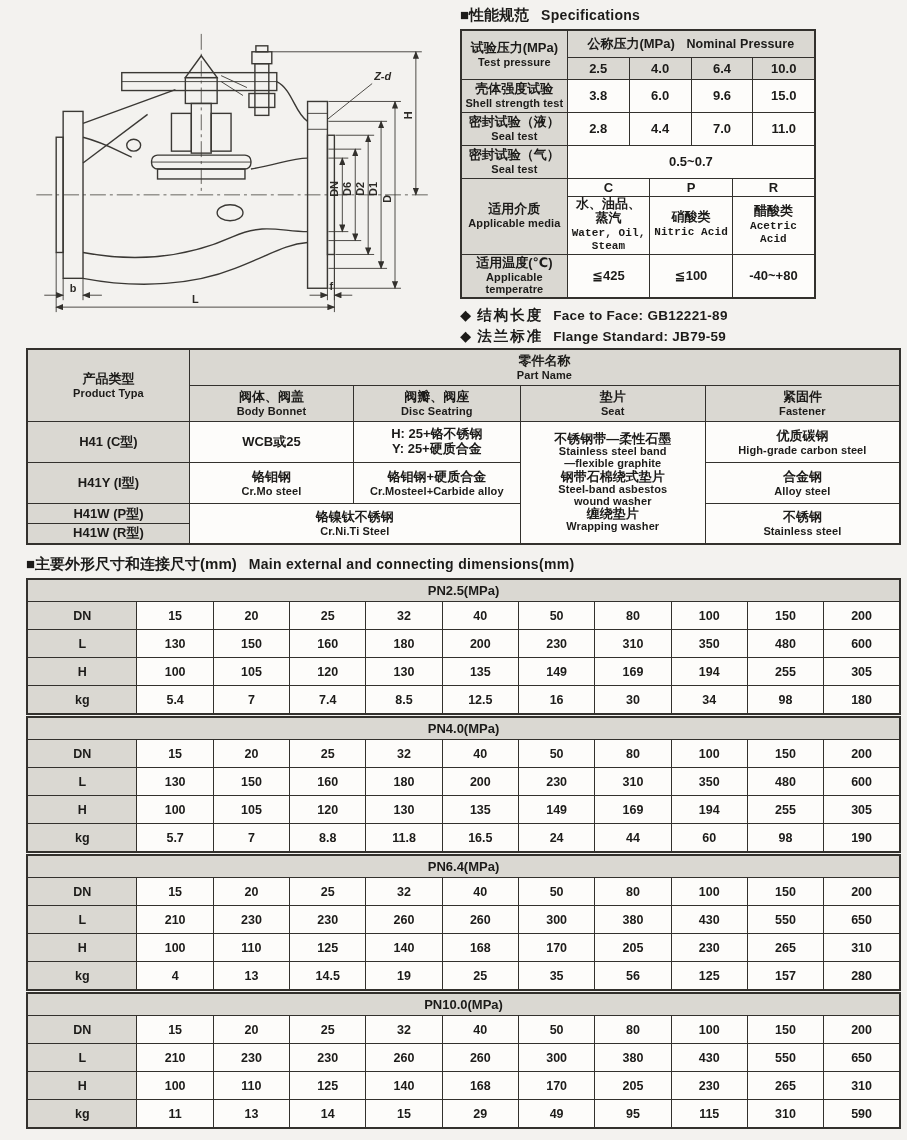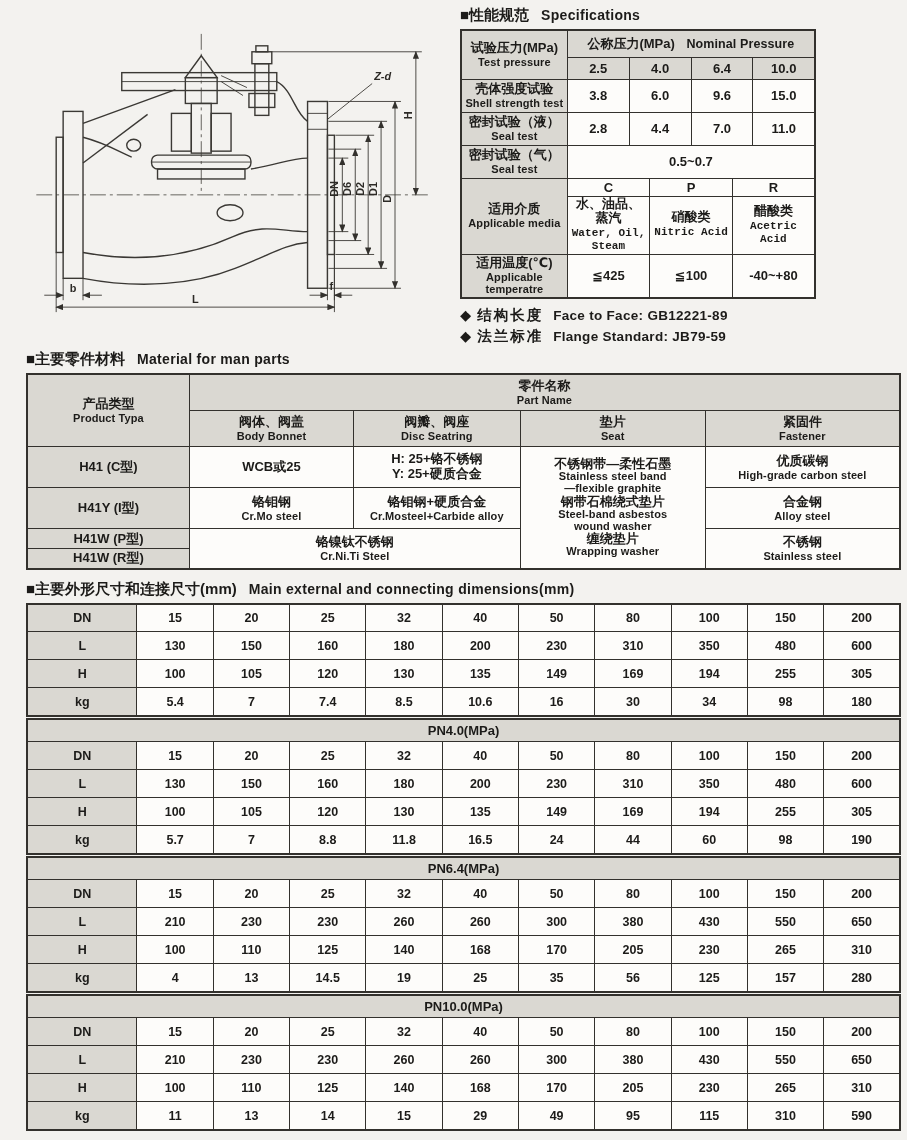--- a/index.html
+++ b/index.html
@@ -281,21 +281,20 @@
       </tbody>
         </table>
 
       <div class="notes">
         <div class="note"><span>◆</span><span class="zh-part">结构长度</span><span class="en">Face to Face: GB12221-89</span></div>
         <div class="note"><span>◆</span><span class="zh-part">法兰标准</span><span class="en">Flange Standard: JB79-59</span></div>
       </div>
     </div>
   </div>
 
-  <h2 class="sec-title"><span>■主要零件材料</span><span class="en">Material for man parts</span></h2>
 
   <table class="mat-table">
     <colgroup>
       <col style="width:18.6%">
         <col style="width:18.8%">
         <col style="width:19.1%">
         <col style="width:21.2%">
         <col style="width:22.3%">
     </colgroup>
     <tbody>
@@ -393,20 +392,23 @@
           <col style="width: 8.74%;">
           <col style="width: 8.74%;">
           <col style="width: 8.74%;">
           <col style="width: 8.74%;">
           <col style="width: 8.74%;">
           <col style="width: 8.74%;">
           <col style="width: 8.74%;">
         </colgroup>
         <tbody>
           <tr>
+            <td colspan="11" class="gray dim-title">PN2.5(MPa)</td>
+          </tr>
+          <tr>
             <td class="gray">DN</td>
             <td>15</td>
             <td>20</td>
             <td>25</td>
             <td>32</td>
             <td>40</td>
             <td>50</td>
             <td>80</td>
             <td>100</td>
             <td>150</td>
@@ -437,21 +439,21 @@
             <td>194</td>
             <td>255</td>
             <td>305</td>
           </tr>
           <tr>
             <td class="gray">kg</td>
             <td>5.4</td>
             <td>7</td>
             <td>7.4</td>
             <td>8.5</td>
-            <td>10.6</td>
+            <td>12.5</td>
             <td>16</td>
             <td>30</td>
             <td>34</td>
             <td>98</td>
             <td>180</td>
           </tr>
         </tbody>
       </table>
       <table class="dim-table">
         <colgroup>

